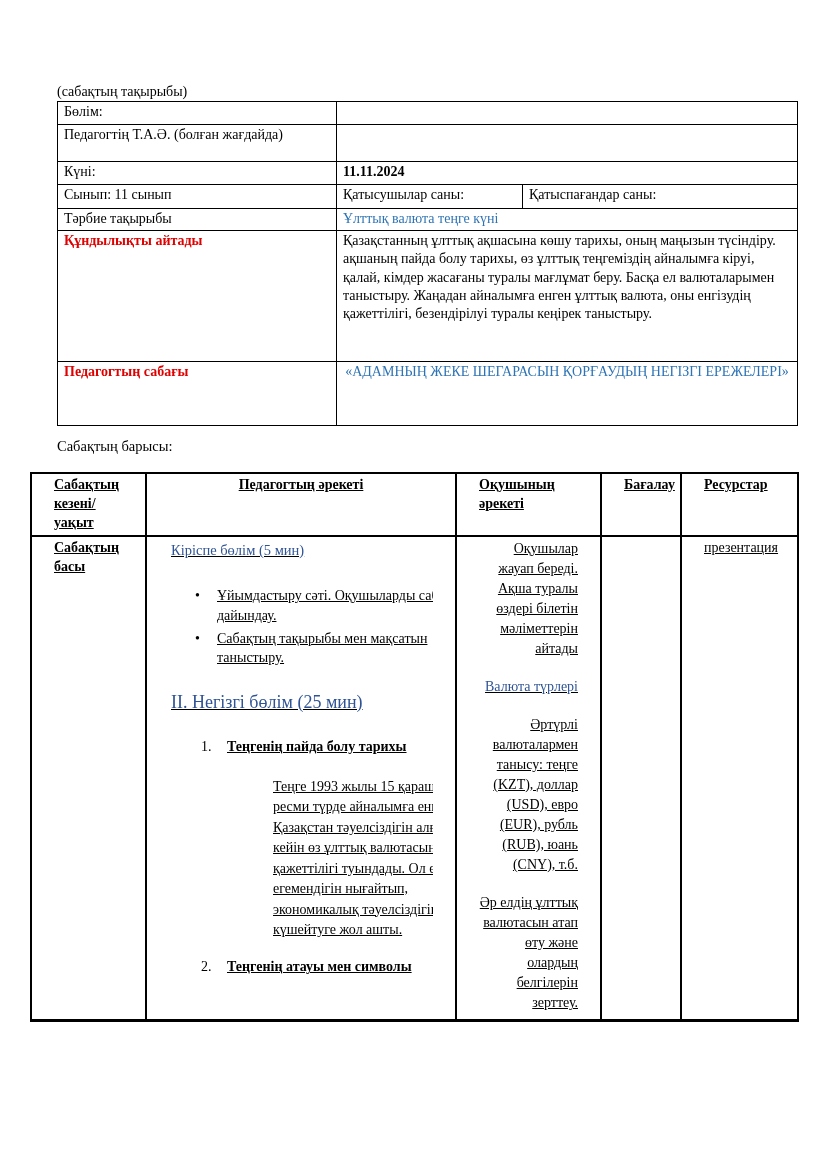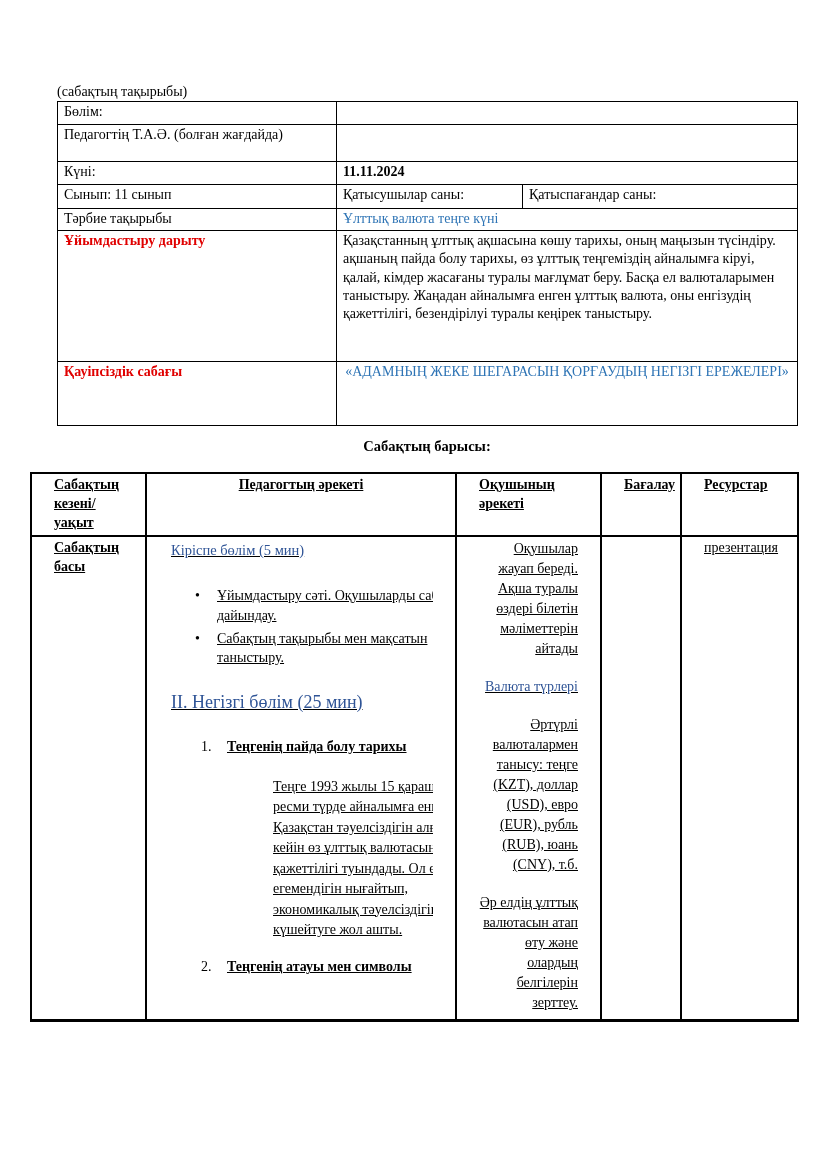--- a/index.html
+++ b/index.html
@@ -56,22 +56,21 @@
   tr.r4 td { height: 24px; }
   tr.r5 td { height: 22px; }
   tr.r6 td { height: 131px; }
   tr.r7 td { height: 64px; }
   tr.r8 td { height: 66px; }
 
   
   .section-title {
     width: 740px;
     margin: 12px 0 0 57px;
-    text-align: center;
-    font-weight: bold;
+    font-weight: normal;
     font-size: 14.5px;
   }
 
   
   table.t2 {
     border-collapse: collapse;
     margin: 17px 0 0 30px;
     width: 767px;
     table-layout: fixed;
   }
@@ -157,28 +156,28 @@
     <tr class="r4">
       <td>Сынып:  11 сынып</td>
       <td>Қатысушылар саны:</td>
       <td>Қатыспағандар саны:</td>
     </tr>
     <tr class="r5">
       <td>Тәрбие тақырыбы</td>
       <td colspan="2" class="blue-val">Ұлттық валюта теңге күні</td>
     </tr>
     <tr class="r6">
-      <td class="red-label">Ұйымдастыру дарыту</td>
+      <td class="red-label">Құндылықты айтады</td>
       <td colspan="2">
         <div>Қазақстанның ұлттық ақшасына көшу тарихы, оның маңызын түсіндіру.</div>
         <div>ақшаның пайда болу тарихы, өз ұлттық теңгеміздің айналымға кіруі, қалай, кімдер жасағаны туралы мағлұмат беру. Басқа ел валюталарымен таныстыру. Жаңадан айналымға енген ұлттық валюта, оны енгізудің қажеттілігі, безендірілуі туралы кеңірек таныстыру.</div>
       </td>
     </tr>
     <tr class="r7">
-      <td class="red-label">Қауіпсіздік сабағы</td>
+      <td class="red-label">Педагогтың сабағы</td>
       <td colspan="2" class="center-blue">«АДАМНЫҢ ЖЕКЕ ШЕГАРАСЫН ҚОРҒАУДЫҢ НЕГІЗГІ ЕРЕЖЕЛЕРІ»</td>
     </tr>
   </tbody>
     </table>
 
   <div class="section-title">Сабақтың барысы:</div>
 
   <table class="t2">
     <colgroup>
       <col style="width:115px">

